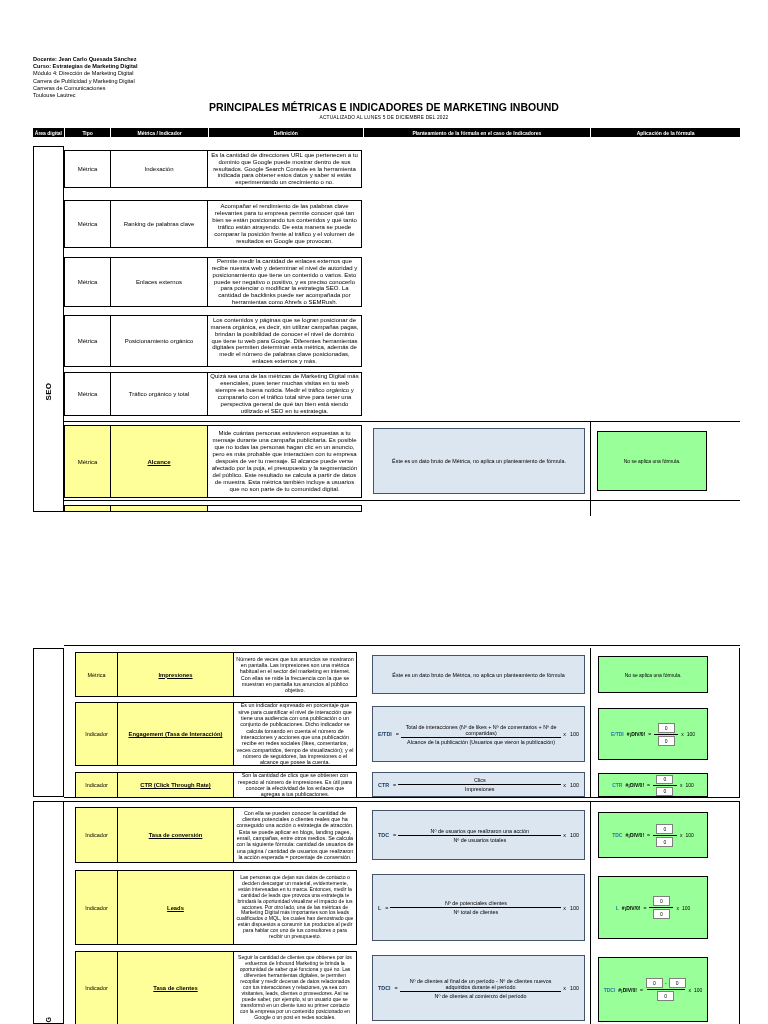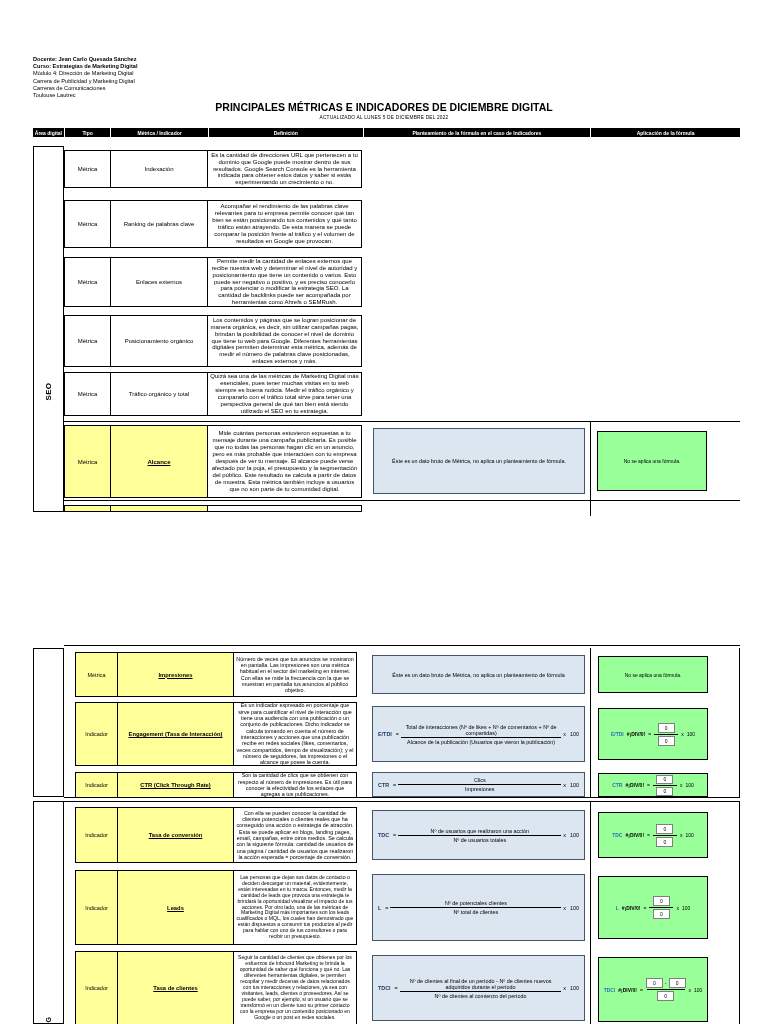--- a/index.html
+++ b/index.html
@@ -67,21 +67,21 @@
   <div class="docheader">
     <div class="b">Docente: Jean Carlo Quesada Sánchez</div>
     <div class="b">Curso: Estrategias de Marketing Digital</div>
     <div>Módulo 4: Dirección de Marketing Digital</div>
     <div>Carrera de Publicidad y Marketing Digital</div>
     <div>Carreras de Comunicaciones</div>
     <div>Toulouse Lautrec</div>
   </div>
 
   <div class="titlewrap">
-    <div class="title">PRINCIPALES MÉTRICAS E INDICADORES DE DICIEMBRE DIGITAL</div>
+    <div class="title">PRINCIPALES MÉTRICAS E INDICADORES DE MARKETING INBOUND</div>
     <div class="subtitle">ACTUALIZADO AL LUNES 5 DE DICIEMBRE DEL 2022</div>
   </div>
 
   <div class="thead">
     <div class="hc" style="width:31px">Área digital</div>
     <div class="hc" style="width:46px">Tipo</div>
     <div class="hc" style="width:97px">Métrica / Indicador</div>
     <div class="hc" style="width:155px">Definición</div>
     <div class="hc" style="width:228px">Planteamiento de la fórmula en el caso de Indicadores</div>
     <div class="hc" style="width:150px;border-right:none">Aplicación de la fórmula</div>

